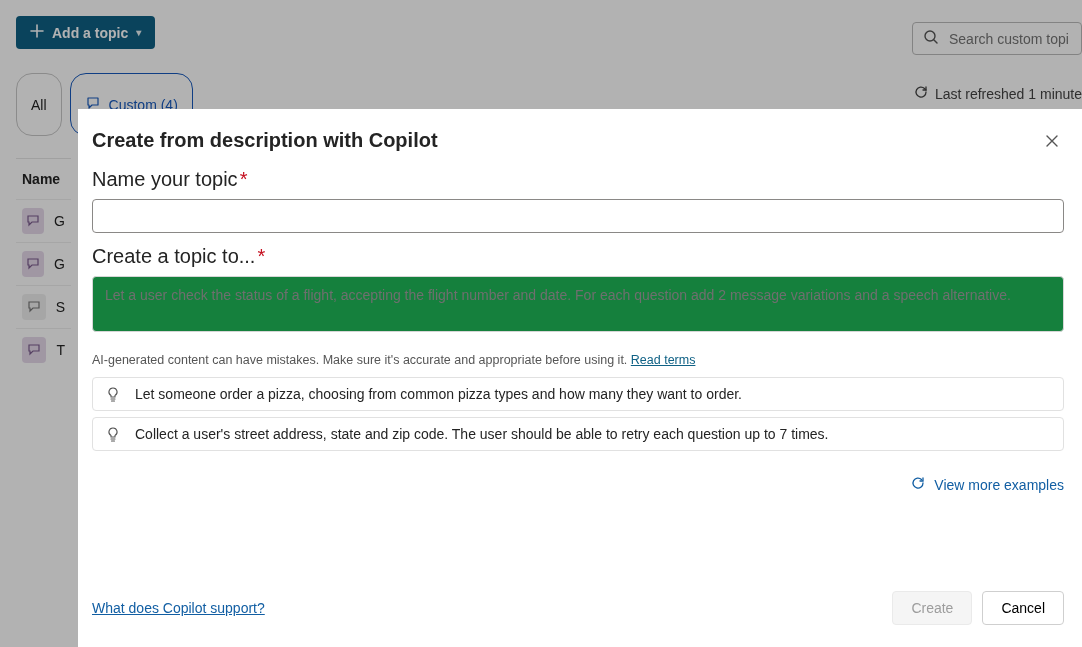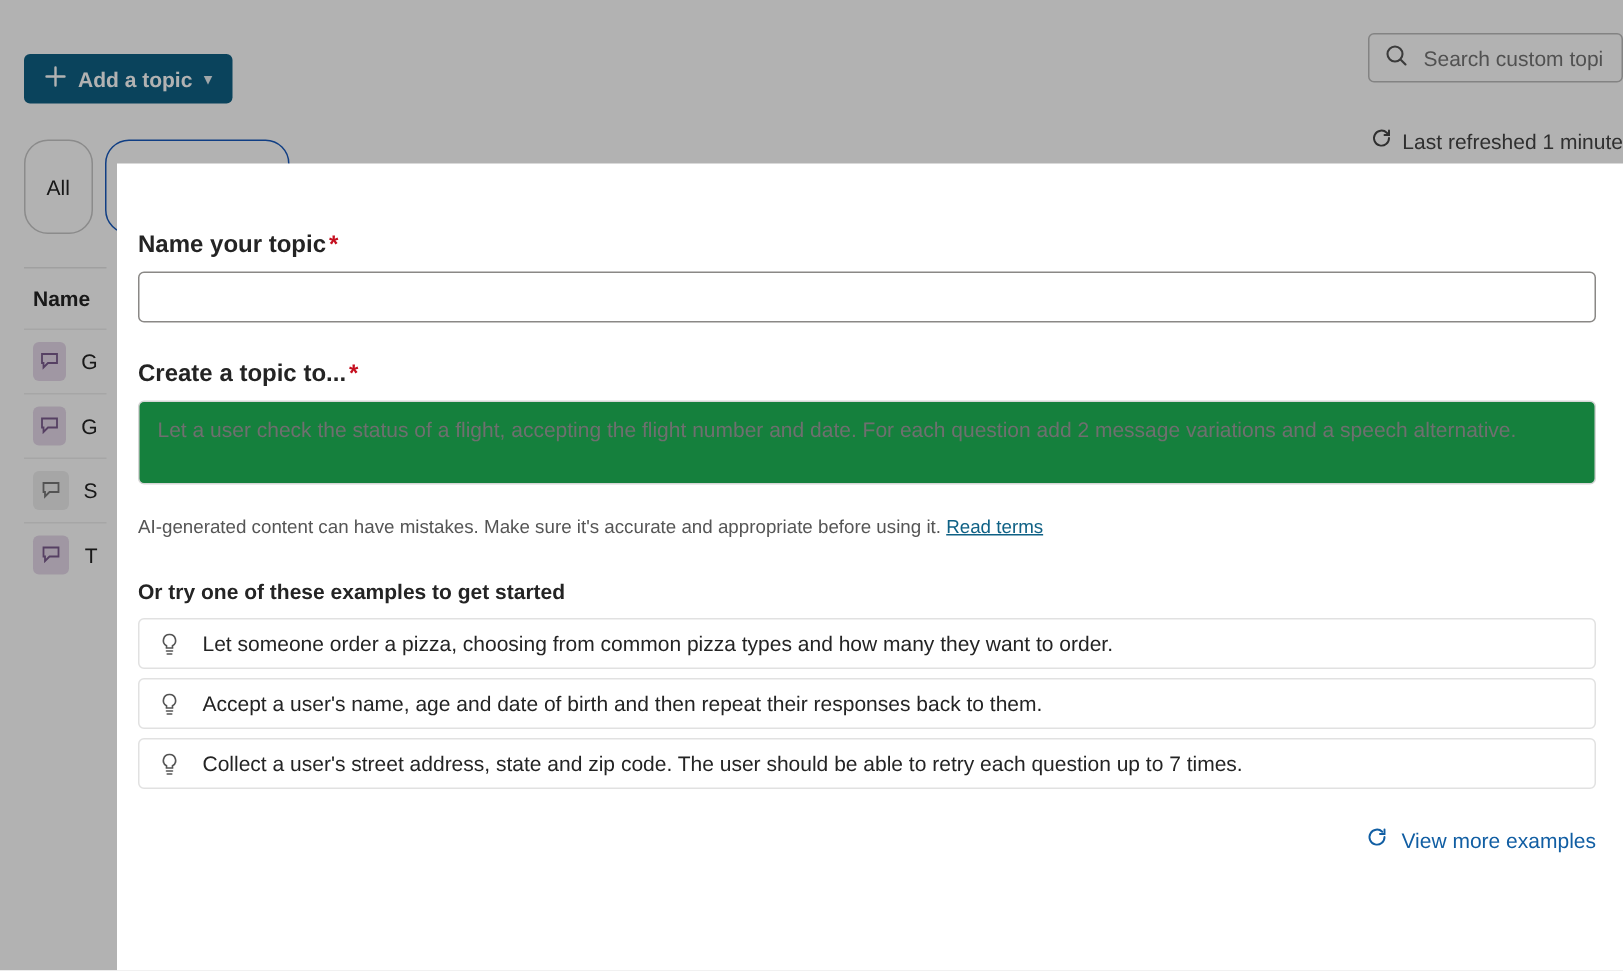--- a/index.html
+++ b/index.html
@@ -1,21 +1,21 @@
 <!DOCTYPE html>
 <html><head>
 <meta charset="utf-8">
 <style>
   * { box-sizing: border-box; }
   html, body { margin:0; padding:0; font-family: "Segoe UI", Arial, sans-serif; font-size:14px; color:#242424; }
   body { width:1082px; height:647px; overflow:hidden; background:#fff; position:relative; }
 
   
   .bg-page { position:absolute; inset:0; padding:16px 0 0 16px; }
-  .add-btn { display:inline-flex; align-items:center; gap:8px; background:#0f6185; color:#fff; border:none; border-radius:4px; padding:8px 14px; font-size:14px; font-weight:600; cursor:pointer;margin-top:20px; }
+  .add-btn { display:inline-flex; align-items:center; gap:8px; background:#0f6185; color:#fff; border:none; border-radius:4px; padding:8px 14px; font-size:14px; font-weight:600; cursor:pointer; }
   .add-btn .chev { font-size:10px; opacity:.9; }
   .search-wrap { position:absolute; top:22px; right:0; width:170px; }
   .search-box { display:flex; align-items:center; border:1px solid #bcbcbc; border-radius:4px; padding:6px 10px; background:#fff; }
   .search-box svg { margin-right:8px; flex:none; }
   .search-box input { border:none; outline:none; font-size:14px; flex:1; min-width:0; }
   .refresh-row { position:absolute; right:0; top:84px; display:flex; align-items:center; gap:6px; color:#444; font-size:14px; }
   .tabs-row { margin-top:24px; display:flex; gap:8px; }
   .pill { display:inline-flex; align-items:center; gap:8px; border:1px solid #c7c7c7; border-radius:16px; padding:21px 14px; font-size:14px; cursor:pointer; background:#fff; }
   .pill.active { border-color:#185abd; color:#185abd; }
   .table-area { margin-top:22px; border-top:1px solid #e5e5e5; width:55px;  }
@@ -27,21 +27,21 @@
   
   .dim { position:absolute; inset:0; background:rgba(0,0,0,0.30); }
 
   
   .dialog { position:absolute; left:78px; right:0; top:109px; bottom:0; background:#fff; padding:20px 18px 20px 14px; }
   .dlg-head { display:flex; align-items:flex-start; justify-content:space-between; }
   .dlg-title { font-size:20px; font-weight:600; }
   .close-x { background:none; border:none; cursor:pointer; padding:4px; color:#666; }
   .dlg-sub { margin-top:8px; color:#333; }
   .dlg-sub a { color:#115ea3; }
-  .field-label { margin-top:26px; font-size:16px; font-weight:700; }
+  .field-label { margin-top:12px; font-size:20px; font-weight:400; }
   .req { color:#c50f1f; margin-left:2px; }
   .text-input { width:100%; margin-top:8px; border:1px solid #8a8886; border-radius:4px; padding:8px 10px; font-size:14px; outline:none; }
   .textarea { width:100%; margin-top:8px; border:1px solid #d6d6d6; border-radius:4px; padding:10px 12px; font-size:14px; font-family:inherit; resize:none; min-height:56px; background:#15803d; }
   .textarea::placeholder { color:#6f6f6f; }
   .disclaimer { margin-top:18px; font-size:12.5px; color:#555; }
   .disclaimer a { color:#0f6185; }
   .examples-title { margin-top:28px; font-weight:600; }
   .example-list { margin-top:10px; display:flex; flex-direction:column; gap:6px; }
   .example-item { display:flex; gap:14px; border:1px solid #e1e1e1; border-radius:4px; padding:8px 12px; cursor:pointer; }
   .bulb { width:16px; height:16px; flex:none; }
@@ -135,54 +135,55 @@
           </svg>
         </span>
       <span>T</span>
     </div>
   </div>
 </div>
 
 <div class="dim"></div>
 
 <div class="dialog">
+  <div class="dlg-head">
+    <div class="dlg-title">Create from description with Copilot</div>
+    <button class="close-x">
+      <span>
+        <svg width="16" height="16" viewBox="0 0 16 16">
+            <path d="M3 3l10 10M13 3L3 13" stroke="#555" stroke-width="1.4" stroke-linecap="round"></path>
+          </svg>
+      </span>
+    </button>
+  </div>
 
 
   <div class="field-label">
     <span>Name your topic</span><span class="req">*</span>
   </div>
   <input class="text-input" style="">
 
   <div class="field-label">
     <span>Create a topic to...</span><span class="req">*</span>
   </div>
   <textarea class="textarea" placeholder="Let a user check the status of a flight, accepting the flight number and date. For each question add 2 message variations and a speech alternative." style=""></textarea>
 
   <div class="disclaimer">
     <span>AI-generated content can have mistakes. Make sure it's accurate and appropriate before using it. </span><a href="#">Read terms</a>
   </div>
 
-  <div class="examples-title">Or try one of these examples to get started</div>
 
   <div class="example-list">
     <div class="example-item">
       <span class="bulb">
         <svg width="16" height="16" viewBox="0 0 16 16">
             <path d="M8 2a4 4 0 0 0-2 7.5V11h4v-1.5A4 4 0 0 0 8 2zM6 13h4M6.5 15h3" stroke="#555" stroke-width="1.1" fill="none" stroke-linecap="round"></path>
           </svg>
       </span>
       <span>Let someone order a pizza, choosing from common pizza types and how many they want to order.</span>
-    </div>
-    <div class="example-item">
-      <span class="bulb">
-        <svg width="16" height="16" viewBox="0 0 16 16">
-            <path d="M8 2a4 4 0 0 0-2 7.5V11h4v-1.5A4 4 0 0 0 8 2zM6 13h4M6.5 15h3" stroke="#555" stroke-width="1.1" fill="none" stroke-linecap="round"></path>
-          </svg>
-      </span>
-      <span>Accept a user's name, age and date of birth and then repeat their responses back to them.</span>
     </div>
     <div class="example-item">
       <span class="bulb">
         <svg width="16" height="16" viewBox="0 0 16 16">
             <path d="M8 2a4 4 0 0 0-2 7.5V11h4v-1.5A4 4 0 0 0 8 2zM6 13h4M6.5 15h3" stroke="#555" stroke-width="1.1" fill="none" stroke-linecap="round"></path>
           </svg>
       </span>
       <span>Collect a user's street address, state and zip code. The user should be able to retry each question up to 7 times.</span>
     </div>
   </div>
@@ -190,13 +191,20 @@
   <div class="more-row">
     <span>
       <svg width="16" height="16" viewBox="0 0 16 16">
           <path d="M13 8a5 5 0 1 1-1.5-3.5" stroke="#115ea3" stroke-width="1.3" fill="none" stroke-linecap="round"></path>
           <path d="M13 3v3h-3" stroke="#115ea3" stroke-width="1.3" fill="none" stroke-linecap="round"></path>
         </svg>
     </span>
     <span>View more examples</span>
   </div>
 
+  <div class="dlg-footer">
+    <a class="support-link">What does Copilot support?</a>
+    <div class="footer-btns">
+      <button class="btn primary">Create</button>
+      <button class="btn">Cancel</button>
+    </div>
+  </div>
 </div>
 
 </body></html>

